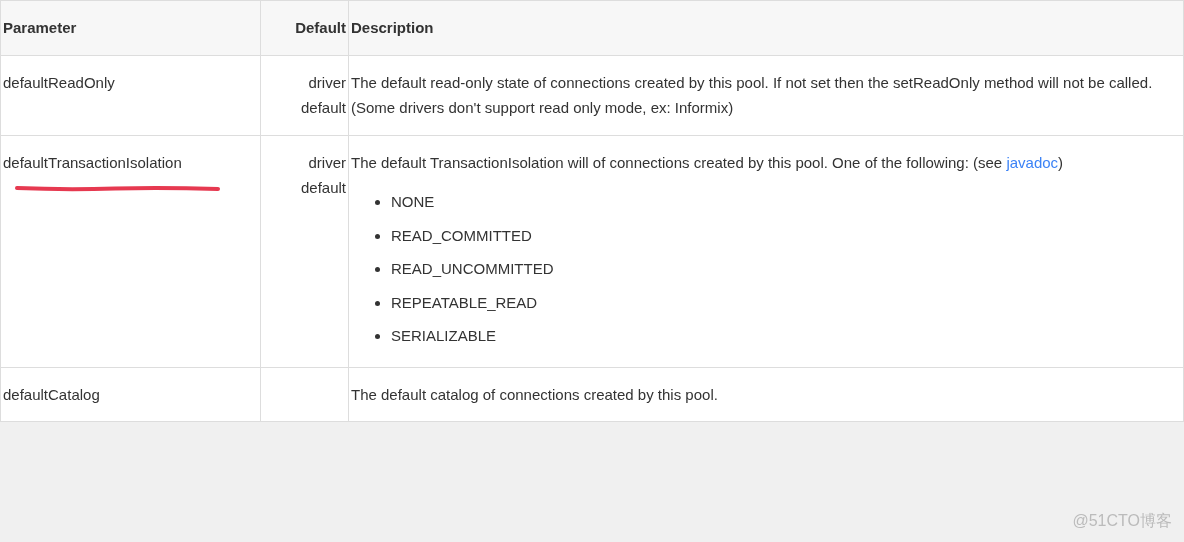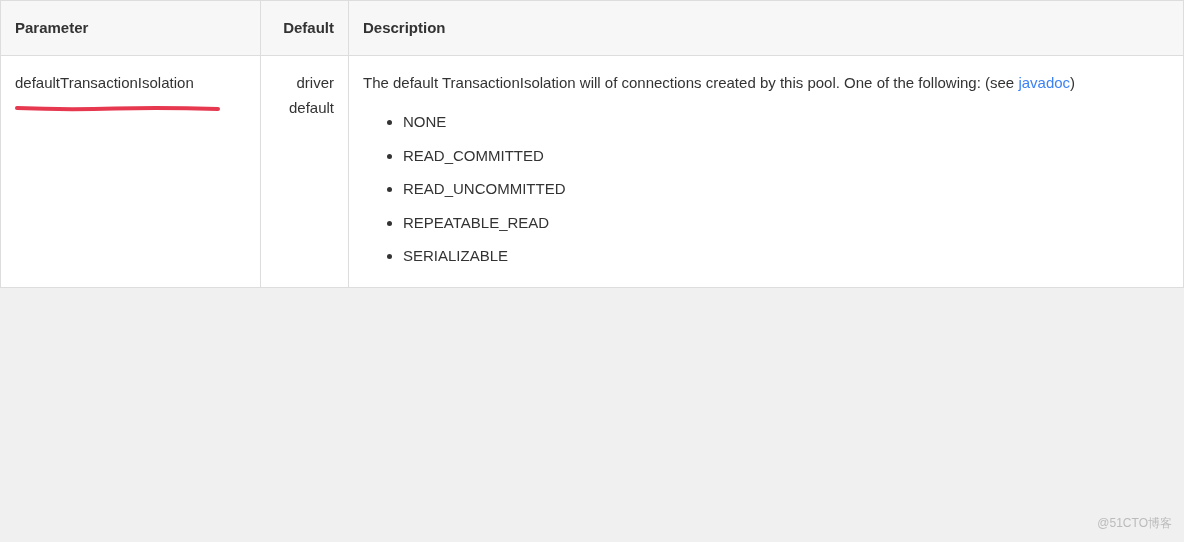--- a/index.html
+++ b/index.html
@@ -23,21 +23,21 @@
       background: #f0f0f0;
     }
     
     table {
       width: 100%;
       border-collapse: collapse;
       background: #fff;
     }
     
     th, td {
-      padding: 14px 14px;
+      padding: 14px 2px;
       text-align: left;
       vertical-align: top;
       border: 1px solid #ddd;
       line-height: 1.7;
     }
     
     th {
       font-weight: bold;
       background: #f7f7f7;
     }
@@ -80,39 +80,44 @@
     }
     
     ul li {
       padding: 4px 0;
     }
     
     .watermark {
       position: absolute;
       right: 12px;
       bottom: 10px;
-      font-size: 12px;
+      font-size: 16px;
       color: #bbb;
       pointer-events: none;
       text-align: right;
     }
   </style>
 </head>
 <body>
 
 <div class="table-container">
   <table>
     <thead>
       <tr>
         <th>Parameter</th>
         <th>Default</th>
         <th>Description</th>
       </tr>
     </thead>
     <tbody>
+      <tr>
+        <td class="param-cell">defaultReadOnly</td>
+        <td>driver default</td>
+        <td>The default read-only state of connections created by this pool. If not set then the setReadOnly method will not be called. (Some drivers don't support read only mode, ex: Informix)</td>
+      </tr>
       <tr>
         <td class="param-cell">
           <span>defaultTransactionIsolation</span>
           <div class="underline-annotation">
             <svg viewBox="0 0 205 6" preserveAspectRatio="none">
               <path d="M 2 2 Q 50 4 100 2.5 Q 150 1.5 203 3" stroke="#e63950" stroke-width="4" fill="none" stroke-linecap="round"></path>
             </svg>
           </div>
         </td>
         <td>driver default</td>
@@ -120,17 +125,22 @@
           <span>The default TransactionIsolation will of connections created by this pool. One of the following: (see </span><a class="link">javadoc</a><span>)</span>
           <ul>
             <li>NONE</li>
             <li>READ_COMMITTED</li>
             <li>READ_UNCOMMITTED</li>
             <li>REPEATABLE_READ</li>
             <li>SERIALIZABLE</li>
           </ul>
         </td>
       </tr>
+      <tr>
+        <td class="param-cell">defaultCatalog</td>
+        <td></td>
+        <td>The default catalog of connections created by this pool.</td>
+      </tr>
     </tbody>
   </table>
 </div>
 
 <div class="watermark">@51CTO博客</div>
 
 </body></html>

